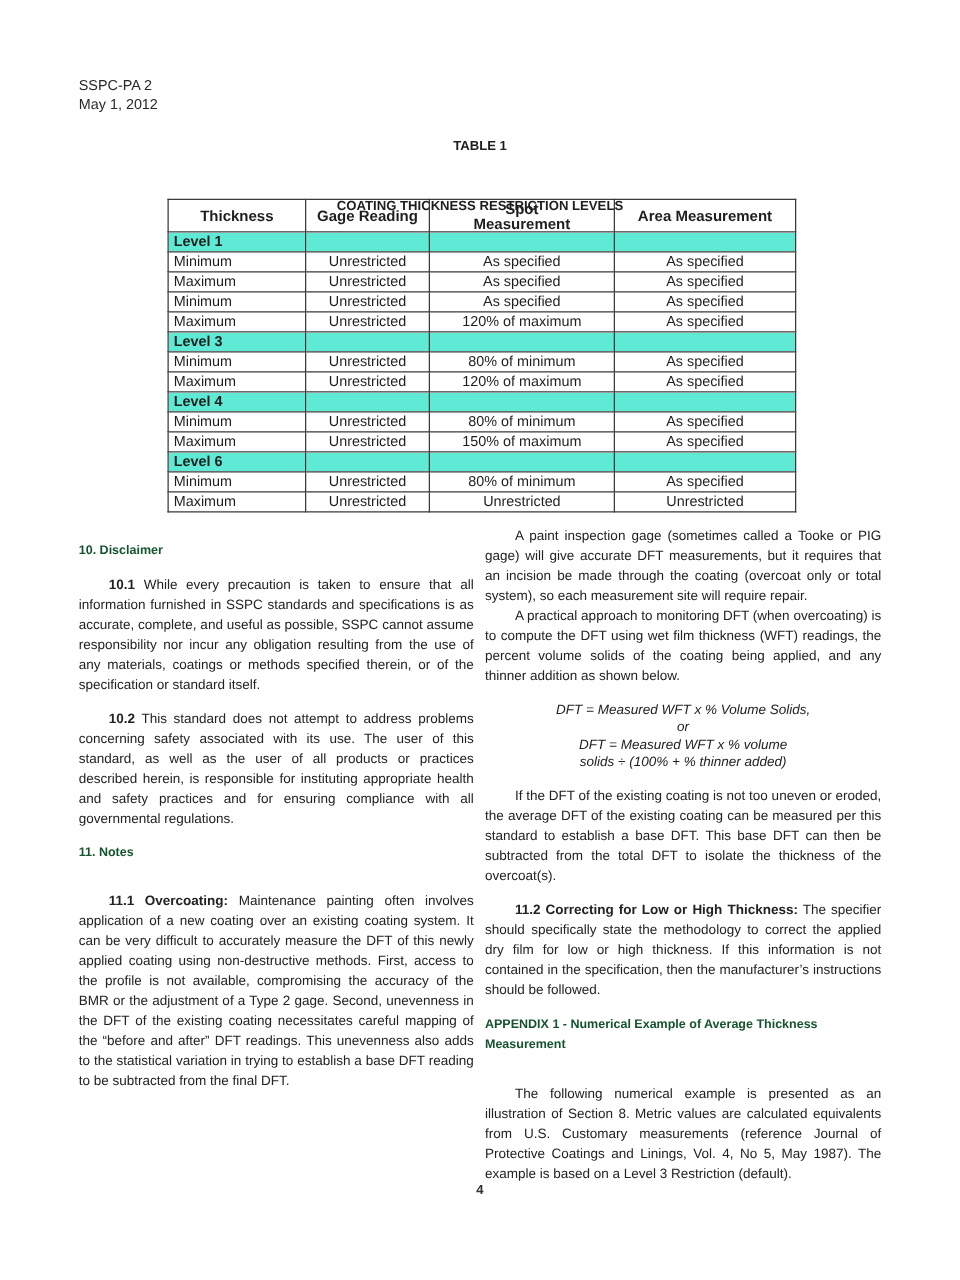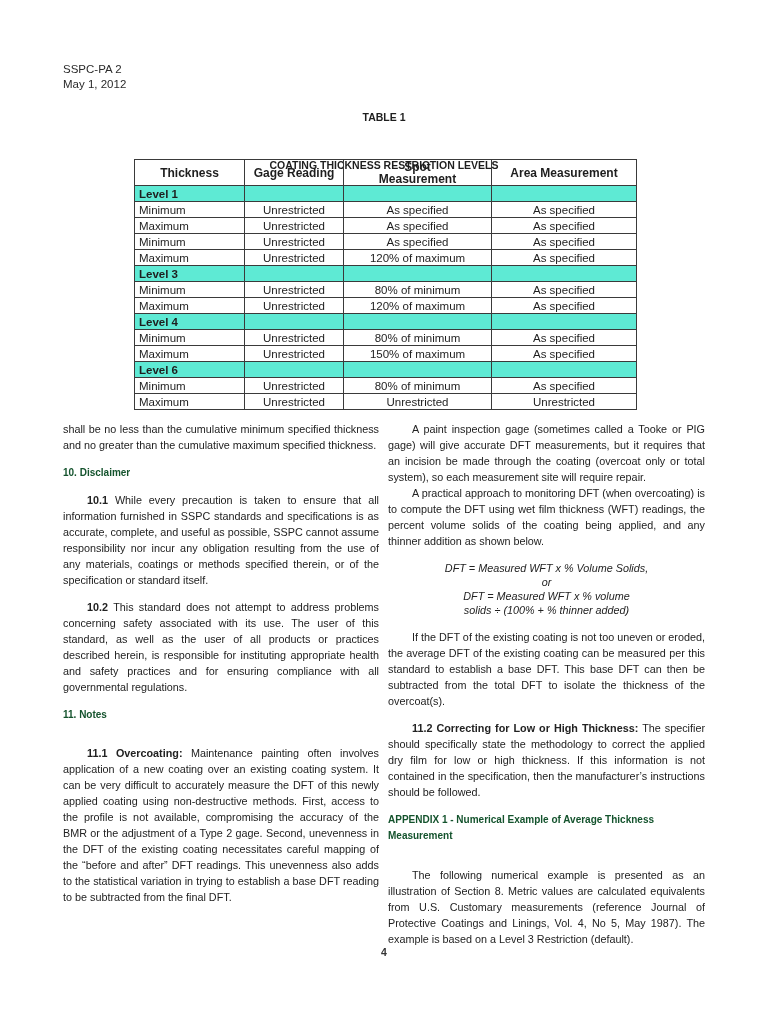--- a/index.html
+++ b/index.html
@@ -149,21 +149,20 @@
     <tr>
         <td class="l">Maximum</td>
         <td class="c">Unrestricted</td>
         <td class="c">Unrestricted</td>
         <td class="c">Unrestricted</td>
       </tr>
   </tbody>
 </table>
 
 <div class="col left">
-  <p>shall be no less than the cumulative minimum specified thickness and no greater than the cumulative maximum specified thickness.</p>
   <div class="gap12"></div>
   <p class="h2">10. Disclaimer</p>
   <div class="gap10"></div>
   <p class="indent"><b class="run">10.1</b><span> While every precaution is taken to ensure that all information furnished in SSPC standards and specifications is as accurate, complete, and useful as possible, SSPC cannot assume responsibility nor incur any obligation resulting from the use of any materials, coatings or methods specified therein, or of the specification or standard itself.</span></p>
   <div class="gap10"></div>
   <p class="indent"><b class="run">10.2</b><span> This standard does not attempt to address problems concerning safety associated with its use. The user of this standard, as well as the user of all products or practices described herein, is responsible for instituting appropriate health and safety practices and for ensuring compliance with all governmental regulations.</span></p>
   <div class="gap12"></div>
   <p class="h2">11. Notes</p>
   <div class="gap10"></div>
   <div class="gap10"></div>

